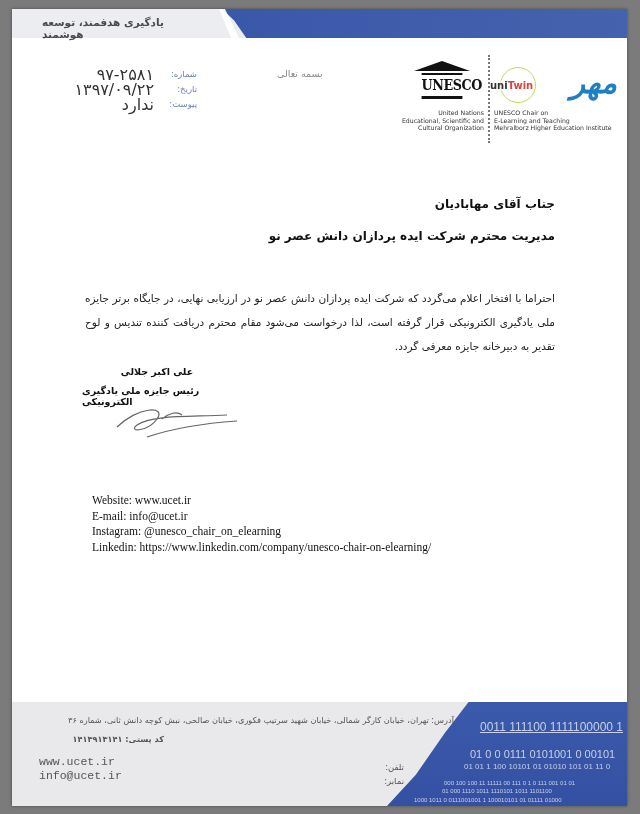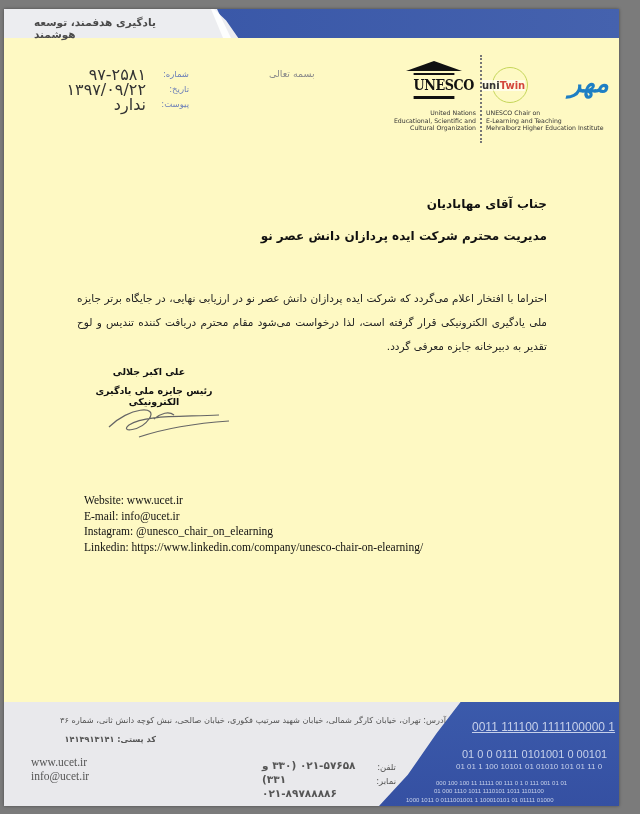--- a/index.html
+++ b/index.html
@@ -1,19 +1,19 @@
 <!DOCTYPE html>
 <html><head>
 <meta charset="utf-8">
 <style>
   * { box-sizing: border-box; margin: 0; padding: 0; }
   html, body { width: 640px; height: 814px; overflow: hidden; }
   body { background: #7b7b7b; position: relative; font-family: "DejaVu Sans", sans-serif; }
 
-  .page { position: absolute; left: 4px; top: 9px; width: 615px; height: 797px; background: #fef9c3; overflow: hidden; box-shadow: 0 0 3px rgba(0,0,0,0.4); }
+  .page { position: absolute; left: 12px; top: 9px; width: 615px; height: 797px; background: #ffffff; overflow: hidden; box-shadow: 0 0 3px rgba(0,0,0,0.4); }
 
   
   .hdr { position: absolute; left: 0; top: 0; width: 615px; height: 29px; background: #ecedf0; }
   .hdr-blue { position: absolute; left: 210px; top: 0; width: 405px; height: 29px; background: linear-gradient(90deg, #3a58a8, #4562ae); border-bottom-left-radius: 0; clip-path: polygon(0 0, 100% 0, 100% 100%, 6% 100%, 3% 40%); }
   .hdr-swoosh { position: absolute; left: 195px; top: 0; width: 40px; height: 29px; background: #ffffff; clip-path: polygon(30% 0, 45% 0, 80% 100%, 60% 100%); opacity: 0.9; }
   .hdr-tagline { position: absolute; left: 30px; top: 7px; width: 160px; font-size: 10.5px; font-weight: bold; color: #4a4a4a; direction: rtl; text-align: left; }
   .meta-labels { position: absolute; left: 145px; top: 58px; direction: rtl; text-align: right; width: 40px; font-size: 8.5px; color: #6c7fb8; line-height: 15px; }
   .meta-values { position: absolute; left: 60px; top: 58px; width: 82px; direction: rtl; text-align: right; font-size: 16px; color: #333; line-height: 15px; }
   .bismillah { position: absolute; left: 265px; top: 59px; font-size: 9.5px; color: #8a8a8a; direction: rtl; }
 
@@ -22,40 +22,40 @@
   .unesco-temple { position: absolute; left: 30px; top: 0; width: 56px; height: 44px; }
   .unesco-roof { position: absolute; left: 0; top: 0; width: 56px; height: 10px; background: #111; clip-path: polygon(50% 0, 100% 100%, 0 100%); }
   .unesco-cols { position: absolute; left: 4px; top: 12px; width: 48px; height: 26px; border-top: 2px solid #111; border-bottom: 3px solid #111; font-family: "DejaVu Serif", serif; font-weight: bold; font-size: 15px; letter-spacing: -0.5px; text-align: center; line-height: 21px; color: #111; transform: scaleX(0.85); }
   .unesco-text { position: absolute; right: 0; top: 48px; width: 110px; text-align: right; font-size: 6.2px; line-height: 7.5px; color: #333; }
   .logo-divider { position: absolute; left: 476px; top: 46px; height: 88px; border-left: 2px dotted #777; }
   .chair-text { position: absolute; left: 482px; top: 100px; width: 130px; font-size: 6.2px; line-height: 7.5px; color: #333; }
   .unitwin { position: absolute; left: 478px; top: 58px; width: 56px; height: 38px; }
   .unitwin-globe { position: absolute; left: 10px; top: 0; width: 36px; height: 36px; border: 1.5px solid #c5d65a; border-radius: 50%; }
   .unitwin-label { position: absolute; left: 0; top: 13px; font-size: 10px; font-weight: bold; color: #333; background: rgba(255,255,255,0.6); }
   .unitwin-label .tw { color: #d4473c; }
-  .mehr { position: absolute; left: 535px; top: 52px; width: 70px; height: 48px; font-size: 26px; font-weight: bold; color: #1e7fc4; direction: rtl; line-height: 44px; font-family: "DejaVu Serif", serif; font-style: italic; }
+  .mehr { position: absolute; left: 535px; top: 52px; width: 70px; height: 48px; font-size: 30px; font-weight: bold; color: #1e7fc4; direction: rtl; line-height: 44px; font-family: "DejaVu Serif", serif; font-style: italic; }
 
   
   .rtl { direction: rtl; text-align: right; }
   .addressee { position: absolute; right: 72px; top: 188px; font-size: 12px; font-weight: bold; color: #111; }
   .company { position: absolute; right: 72px; top: 220px; font-size: 12px; font-weight: bold; color: #111; }
   .para { position: absolute; left: 73px; top: 277px; width: 470px; font-size: 10.5px; line-height: 24px; color: #222; direction: rtl; text-align: justify; text-align-last: right; }
 
   .sign-name { position: absolute; left: 100px; top: 357px; width: 90px; text-align: center; font-size: 9.5px; font-weight: bold; color: #111; direction: rtl; }
-  .sign-title { position: absolute; left: 70px; top: 376px; width: 160px; text-align: center; font-size: 9.5px; font-weight: bold; color: #111; direction: rtl; }
+  .sign-title { position: absolute; left: 70px; top: 376px; width: 160px; text-align: left; font-size: 9.5px; font-weight: bold; color: #111; direction: rtl; }
   .signature { position: absolute; left: 95px; top: 388px; width: 140px; height: 50px; }
 
   .contacts { position: absolute; left: 80px; top: 446px; font-family: "Liberation Serif", serif; font-size: 11.5px; line-height: 15.5px; color: #111; margin-top: 38px; }
 
   
   .ftr { position: absolute; left: 0; top: 693px; width: 615px; height: 104px; background: #e9e9ec; }
   .ftr-blue { position: absolute; left: 375px; top: 0; width: 240px; height: 104px; background: linear-gradient(180deg, #3b5aab, #3550a2); clip-path: polygon(34% 0, 100% 0, 100% 100%, 0 100%, 12% 70%, 24% 30%); }
   .ftr-address { position: absolute; left: 22px; top: 13px; width: 420px; direction: rtl; text-align: right; font-size: 8.2px; color: #555; font-weight: normal; }
   .ftr-postal { position: absolute; left: 22px; top: 32px; width: 130px; direction: rtl; text-align: right; font-size: 8.2px; color: #555; font-weight: bold; }
-  .ftr-web { position: absolute; left: 27px; top: 53px; font-size: 11.5px; line-height: 14px; color: #555; font-family: Liberation Serif, serif; }
+  .ftr-web { position: absolute; left: 27px; top: 53px; font-size: 11.5px; line-height: 14px; color: #555; font-family: Liberation Mono, monospace; }
   .ftr-phone-labels { position: absolute; left: 352px; top: 58px; width: 40px; direction: rtl; text-align: right; font-size: 8.5px; line-height: 14px; color: #555; }
   .ftr-phone-values { position: absolute; left: 258px; top: 56px; width: 100px; font-size: 10.5px; line-height: 14px; color: #555; font-weight: bold; direction: rtl; text-align: left; }
   .binary { position: absolute; color: #c6d0ea; font-family: "Liberation Sans", sans-serif; white-space: nowrap; }
 </style>
 </head>
 <body>
 
 <div class="page">
 
   <div class="hdr">
@@ -122,24 +122,20 @@
     <div class="ftr-address">آدرس: تهران، خیابان کارگر شمالی، خیابان شهید سرتیپ فکوری، خیابان صالحی، نبش کوچه دانش ثانی، شماره ۳۶</div>
     <div class="ftr-postal">کد پستی: ۱۴۱۳۹۱۳۱۴۱</div>
     <div class="ftr-web">
       <div>www.ucet.ir</div>
       <div>info@ucet.ir</div>
     </div>
     <div class="ftr-phone-labels">
       <div>تلفن:</div>
       <div>نمابر:</div>
     </div>
-    <div class="ftr-phone-values">
-      <div>۰۲۱-۵۷۶۵۸ (۳۳۰ و ۳۳۱)</div>
-      <div>۰۲۱-۸۹۷۸۸۸۸۶</div>
-    </div>
     <div class="binary" style="left:468px; top:18px; font-size:12px;text-decoration:underline;">0011  111100  1111100000 1</div>
     <div class="binary" style="left:458px; top:46px; font-size:11px;">01 0 0 0111  0101001 0 00101</div>
     <div class="binary" style="left:452px; top:60px; font-size:8px;">01 01 1  100 10101 01  01010 101 01 11 0</div>
     <div class="binary" style="left:432px; top:78px; font-size:6px;">000 100 100 11  11111 00 111 0 1 0 111 001 01 01</div>
     <div class="binary" style="left:430px; top:86px; font-size:6px;">01 000 1110 1011 1110101  1011 1101100</div>
     <div class="binary" style="left:402px; top:95px; font-size:6px;">1000 1011 0 0111001001 1 100010101  01 01111 01000</div>
   </div>
 </div>
 
 </body></html>

